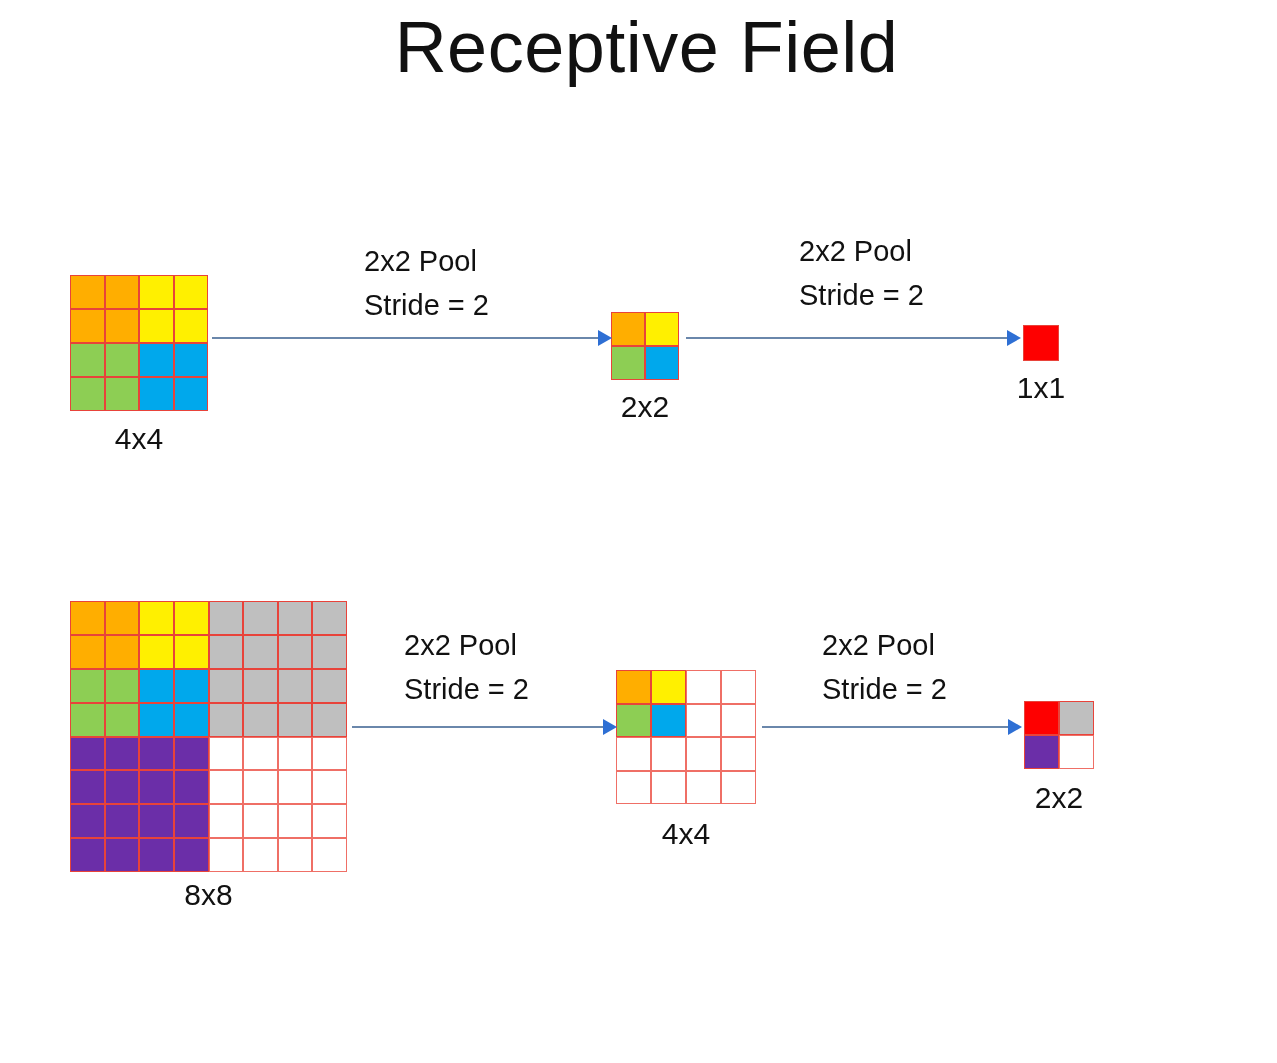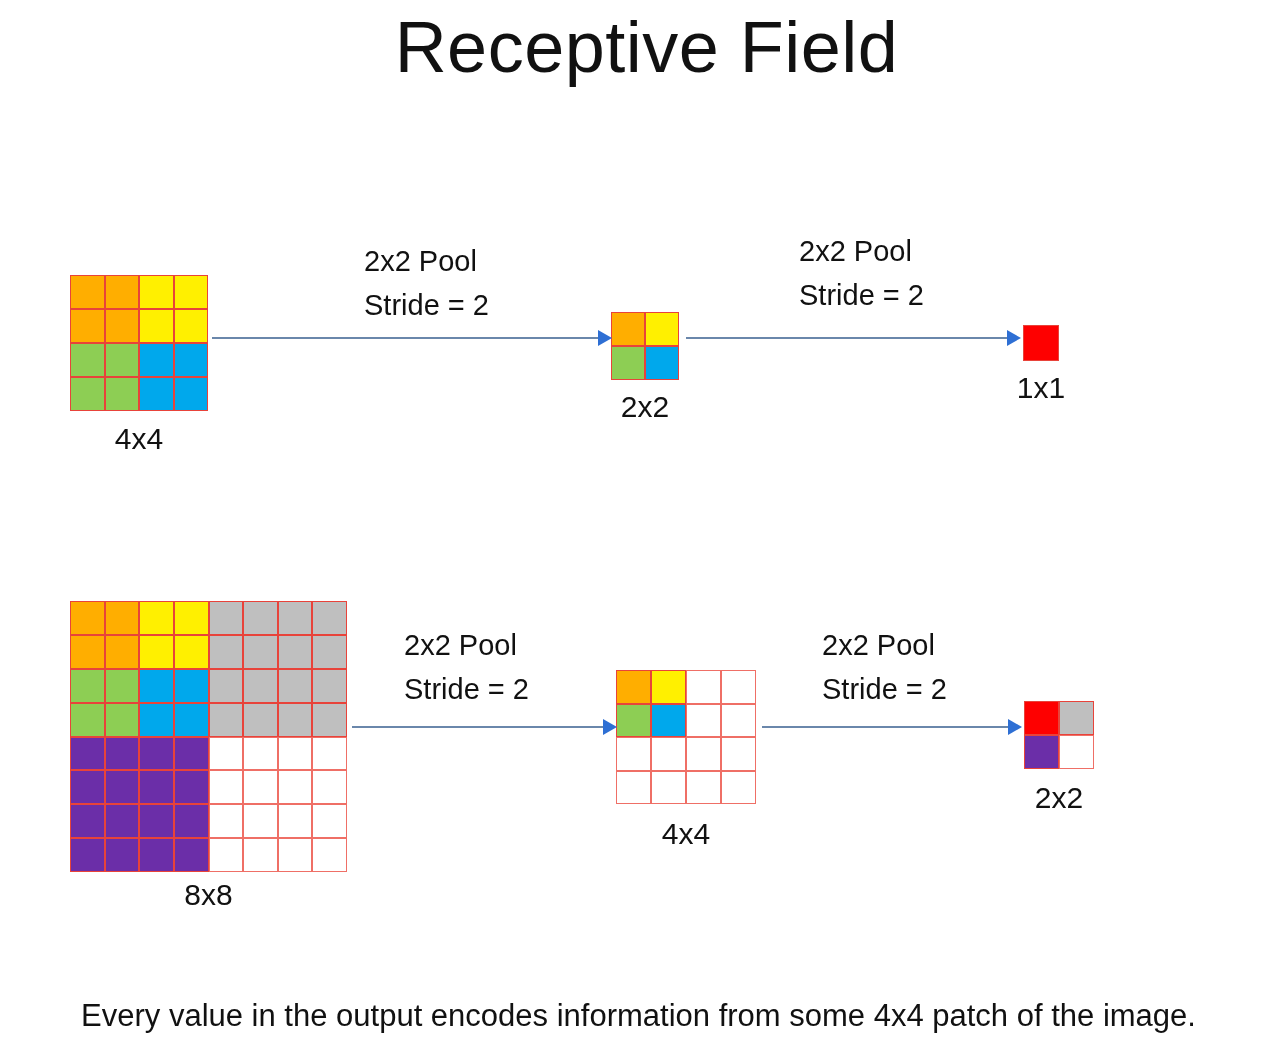--- a/index.html
+++ b/index.html
@@ -263,15 +263,14 @@
       <div class="arrow" style="left: 762px; top: 719px; width: 260px;">
         <div class="shaft" style="width: 248px; background: rgb(106, 135, 171);"></div>
         <div class="head" style="left: 246px; border-left-color: rgb(46, 111, 212);"></div>
       </div>
       <div class="op-label" style="left: 822px; top: 623px;">
         <div>2x2 Pool</div>
         <div>Stride = 2</div>
       </div>
     </div>
 
-  <div class="caption">Every value in the output encodes information from some 4x4 patch of the image.</div>
 
 </div>
 
 </body></html>

